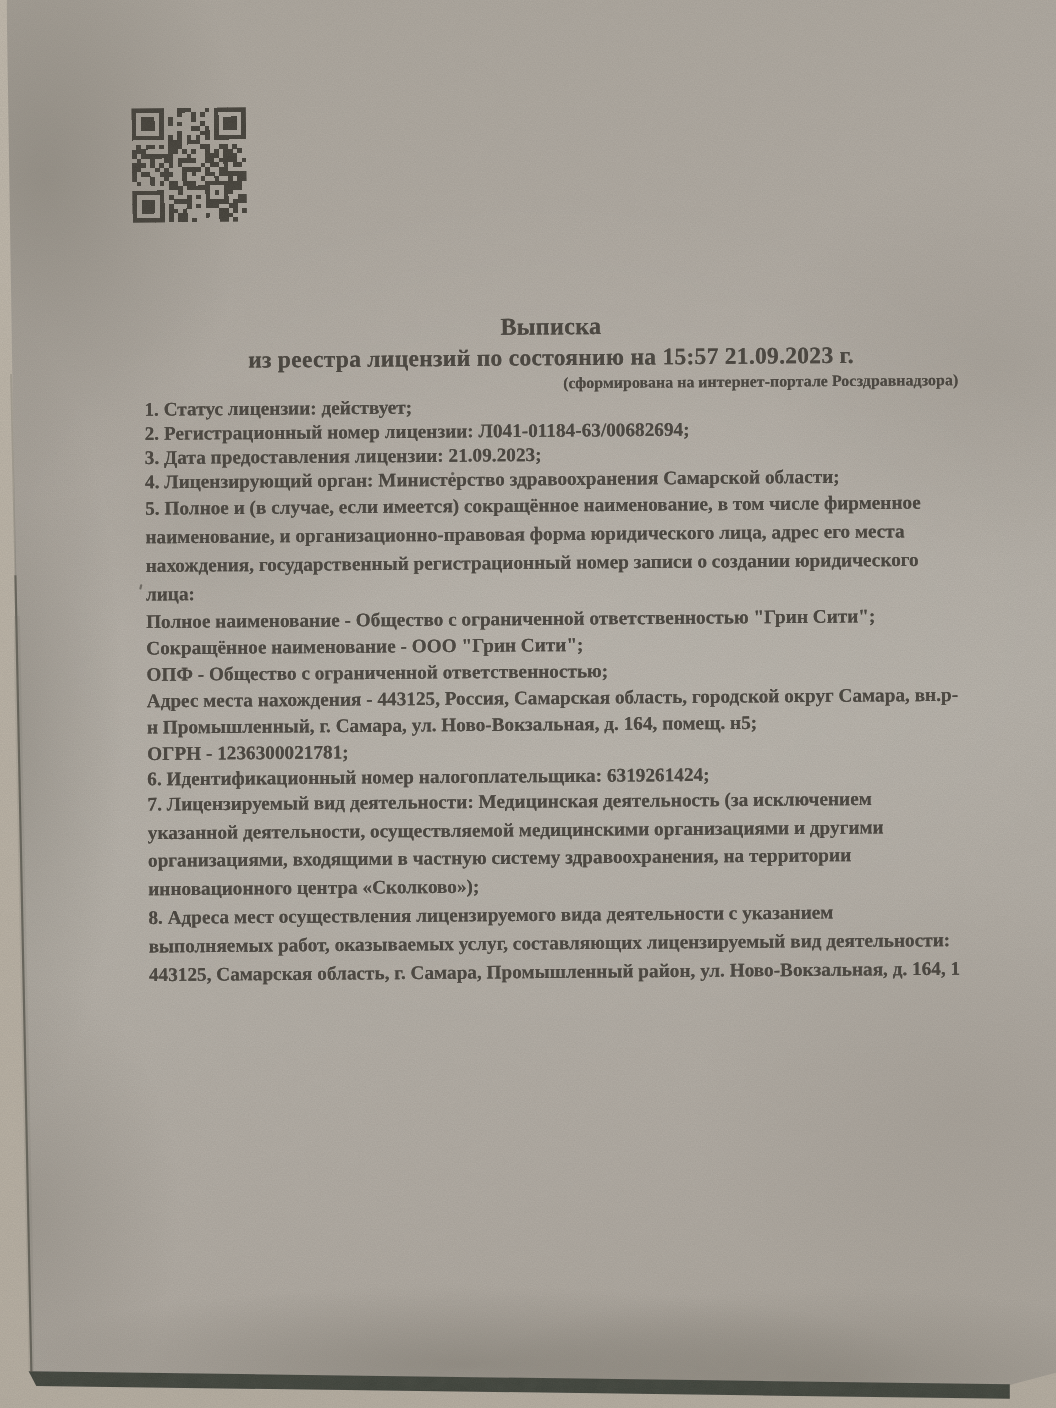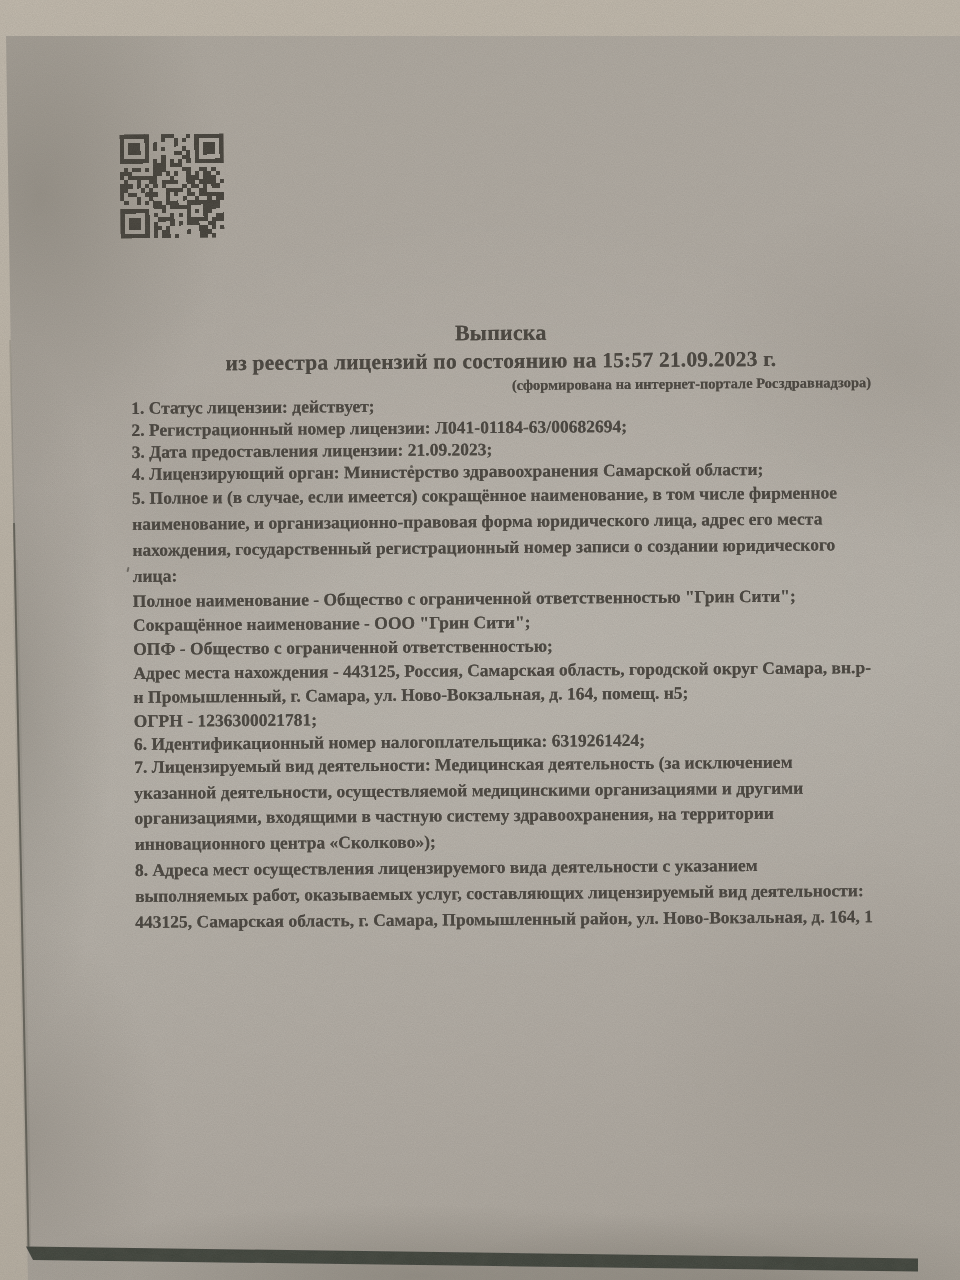--- a/index.html
+++ b/index.html
@@ -21,21 +21,20 @@
       radial-gradient(ellipse 260px 420px at 40px 160px, rgba(84,80,70,.28), rgba(84,80,70,0) 70%),
       radial-gradient(ellipse 150px 520px at 8px 660px, rgba(84,80,70,.26), rgba(84,80,70,0) 70%),
       radial-gradient(ellipse 200px 300px at 20px 1100px, rgba(84,80,70,.22), rgba(84,80,70,0) 72%),
       radial-gradient(ellipse 560px 95px at 420px 1240px, rgba(90,86,76,.33), rgba(90,86,76,0) 75%),
       radial-gradient(ellipse 430px 110px at 760px 1252px, rgba(90,86,76,.28), rgba(90,86,76,0) 75%),
       radial-gradient(ellipse 300px 260px at 905px 330px, rgba(108,102,92,.15), rgba(108,102,92,0) 70%),
       radial-gradient(ellipse 360px 300px at 880px 1010px, rgba(108,102,92,.13), rgba(108,102,92,0) 70%),
       radial-gradient(ellipse 240px 180px at 210px 470px, rgba(104,99,89,.10), rgba(104,99,89,0) 70%),
       radial-gradient(ellipse 700px 520px at 500px 560px, rgba(255,252,244,.10), rgba(255,252,244,0) 75%),
       linear-gradient(168deg,#aea89f 0%,#b3ada5 30%,#b8b3ab 55%,#b2aca4 80%,#aba59c 100%);
-    margin-top: 36px;
   }
   .doc{
     position:absolute;left:133px;top:282px;width:740px;
     color:#44403a;font-weight:bold;font-size:17.5px;
     transform:rotate(-0.45deg);
     text-shadow:0 0 .5px rgba(68,64,58,.85);
   }
   .doc p{margin:0;padding:0}
   .t1,.t2{text-align:center;font-size:22px;line-height:29px;letter-spacing:.2px}
   .t2{font-size:21.5px}

